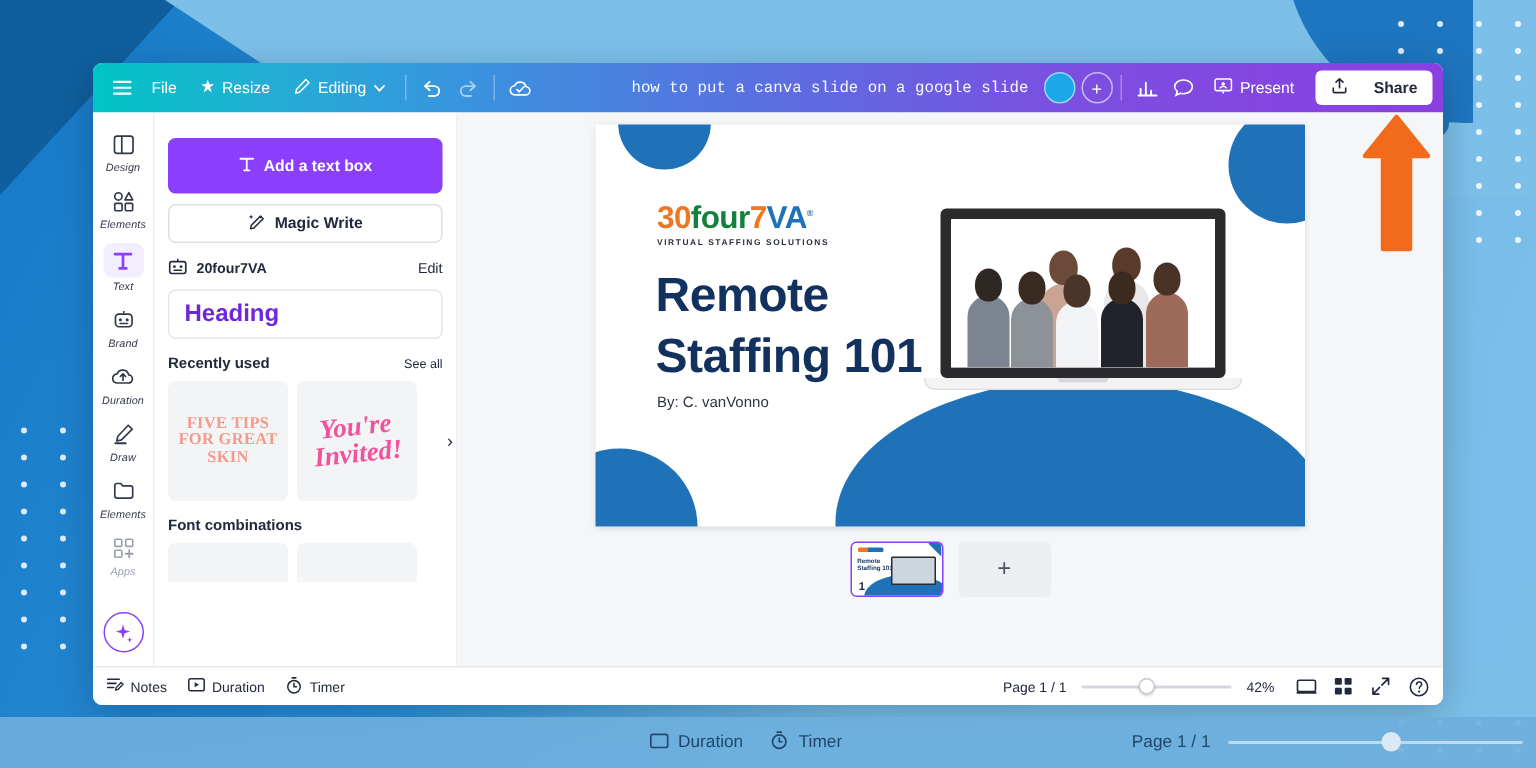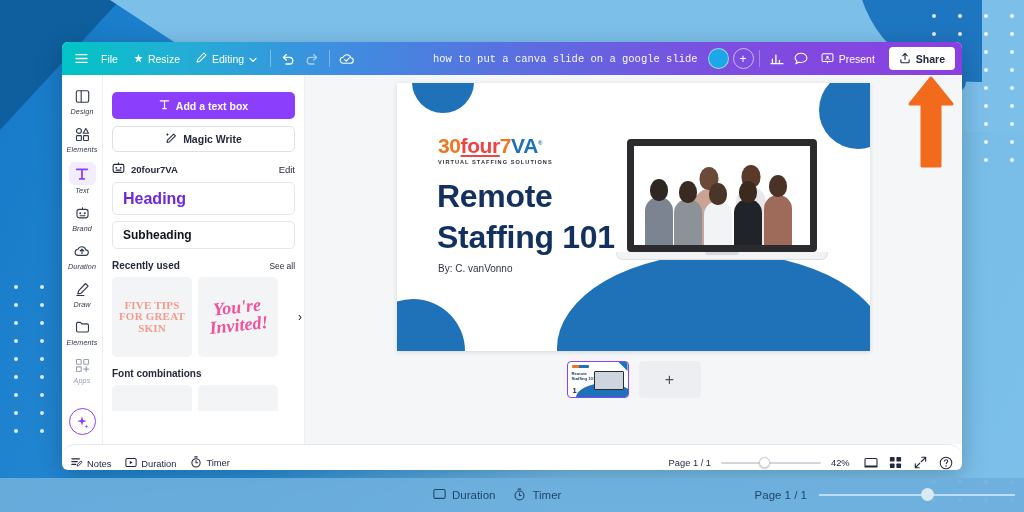--- a/index.html
+++ b/index.html
@@ -67,21 +67,21 @@
     width: 21px; height: 21px; border-radius: 50%;
     background: #1ba7e8; border: 1.5px solid rgba(255,255,255,.55);
   }
   .avatar-add {
     width: 21px; height: 21px; border-radius: 50%;
     border: 1px solid rgba(255,255,255,.6); color: #fff;
     display: flex; align-items: center; justify-content: center; font-size: 12px;
     cursor: pointer;
   }
   .share-btn {
-    display: flex; align-items: center; gap: 5px; background: #fff; color: #23293d;
+    display: flex; align-items: center; gap: 17px; background: #fff; color: #23293d;
     font-size: 10.5px; font-weight: bold; height: 23px; padding: 0 10px;
     border-radius: 4px; margin-left: 6px; cursor: pointer; white-space: nowrap;
   }
 
   
   .body-row { flex: 1; display: flex; min-height: 0; }
 
   
   .rail {
     width: 41px; flex: 0 0 41px; background: #fff; border-right: 1px solid #eceef1;
@@ -115,21 +115,21 @@
   .panel {
     width: 202px; flex: 0 0 202px; background: #fff; border-right: 1px solid #eceef1;
     padding: 8px 9px 0; overflow: hidden; position: relative;
   }
   .search {
     display: flex; align-items: center; gap: 6px; height: 25px; padding: 0 9px;
     border: 1px solid #dcdfe4; border-radius: 13px; color: #8c93a1; font-size: 10px;
     cursor: text;
   }
   .btn-primary {
-    margin-top: 9px; height: 27px; border-radius: 5px; background: #8b3ffd; color: #fff;
+    margin-top: 9px; height: 37px; border-radius: 5px; background: #8b3ffd; color: #fff;
     display: flex; align-items: center; justify-content: center; gap: 6px;
     font-size: 10.5px; font-weight: bold; cursor: pointer;
   }
   .btn-outline {
     margin-top: 7px; height: 26px; border-radius: 5px; border: 1px solid #dcdfe4;
     background: #fff; color: #23293d; display: flex; align-items: center;
     justify-content: center; gap: 6px; font-size: 10.5px; font-weight: bold; cursor: pointer;
   }
   .brand-row {
     margin-top: 10px; display: flex; align-items: center; gap: 6px;
@@ -181,21 +181,21 @@
   .sl-tl { position: absolute; left: 15px; top: -32px; width: 62px; height: 62px; background: #1f72b8; border-radius: 50%; }
   .sl-tr { position: absolute; right: -27px; top: -12px; width: 78px; height: 78px; background: #1f72b8; border-radius: 50%; }
   .sl-bl { position: absolute; left: -36px; bottom: -52px; width: 104px; height: 104px; background: #1f72b8; border-radius: 50%; }
   .sl-bwave {
     position: absolute; left: 160px; bottom: -92px; width: 330px; height: 190px;
     background: #1f72b8; border-radius: 50% 50% 0 0;
   }
   .sl-logo { position: absolute; left: 41px; top: 52px; }
   .logo-main { font-size: 21px; font-weight: bold; letter-spacing: -.4px; line-height: 1; white-space: nowrap; }
   .logo-main .o { color: #ef7622; }
-  .logo-main .g { color: #ef4444; text-decoration: underline; }
+  .logo-main .g { color: #15803d; }
   .logo-main .b { color: #1f72b8; }
   .logo-main .reg { font-size: 6px; vertical-align: super; color: #1f72b8; }
   .logo-sub {
     font-size: 5.6px; font-weight: bold; letter-spacing: 1.05px; color: #2a2f38;
     margin-top: 3px; white-space: nowrap;
   }
   .sl-title {
     position: absolute; left: 40px; top: 93px; font-size: 32px; font-weight: bold;
     color: #13315f; line-height: 1.28; letter-spacing: -.3px;
   }
@@ -236,21 +236,21 @@
   .pt-corner { position: absolute; right: 0; top: 0; width: 9px; height: 9px; background: #1f72b8; clip-path: polygon(100% 0, 100% 100%, 0 0); }
   .page-add {
     width: 62px; height: 37px; background: #eceef1; border-radius: 4px;
     display: flex; align-items: center; justify-content: center; color: #4b5160;
     font-size: 16px; cursor: pointer;
   }
 
   
   .bottombar {
     height: 26px; flex: 0 0 26px; border-top: 1px solid #e7e9ec; background: #fff;
-    display: flex; align-items: flex-end; padding: 0 9px; gap: 14px; border-radius: 13px;
+    display: flex; align-items: center; padding: 0 9px; gap: 14px;
   }
   .bb-item { display: flex; align-items: center; gap: 4px; font-size: 9.3px; color: #23293d; cursor: pointer; }
   .bb-right { margin-left: auto; display: flex; align-items: center; gap: 10px; }
   .page-ind { font-size: 9.3px; color: #23293d; }
   .slider { width: 100px; height: 12px; position: relative; cursor: pointer; }
   .slider .track { position: absolute; top: 5px; left: 0; right: 0; height: 2px; background: #d3d6db; border-radius: 1px; }
   .slider .knob {
     position: absolute; top: 0; left: 38%; width: 11px; height: 11px; border-radius: 50%;
     background: #fff; border: 1px solid #c7cbd2; box-shadow: 0 1px 2px rgba(0,0,0,.2);
   }
@@ -595,21 +595,20 @@
               <circle cx="9.4" cy="6.3" r="1" fill="#23293d"></circle>
               <path d="M4.4 8.8h5.2" stroke="#23293d" stroke-width="1.1" stroke-linecap="round"></path>
               <path d="M7 .6v2" stroke="#23293d" stroke-width="1.1"></path>
             </svg>
         </span>
         <span>20four7VA</span>
         <span class="edit">Edit</span>
       </div>
 
       <div class="style-card h">Heading</div>
-      <div class="style-card sh">Subheading</div>
 
       <div class="sec-head">
         <span>Recently used</span>
         <span class="see-all">See all</span>
       </div>
 
       <div class="thumb-row">
         <div class="thumb">
           <div class="t1">FIVE TIPS FOR GREAT SKIN</div>
         </div>

